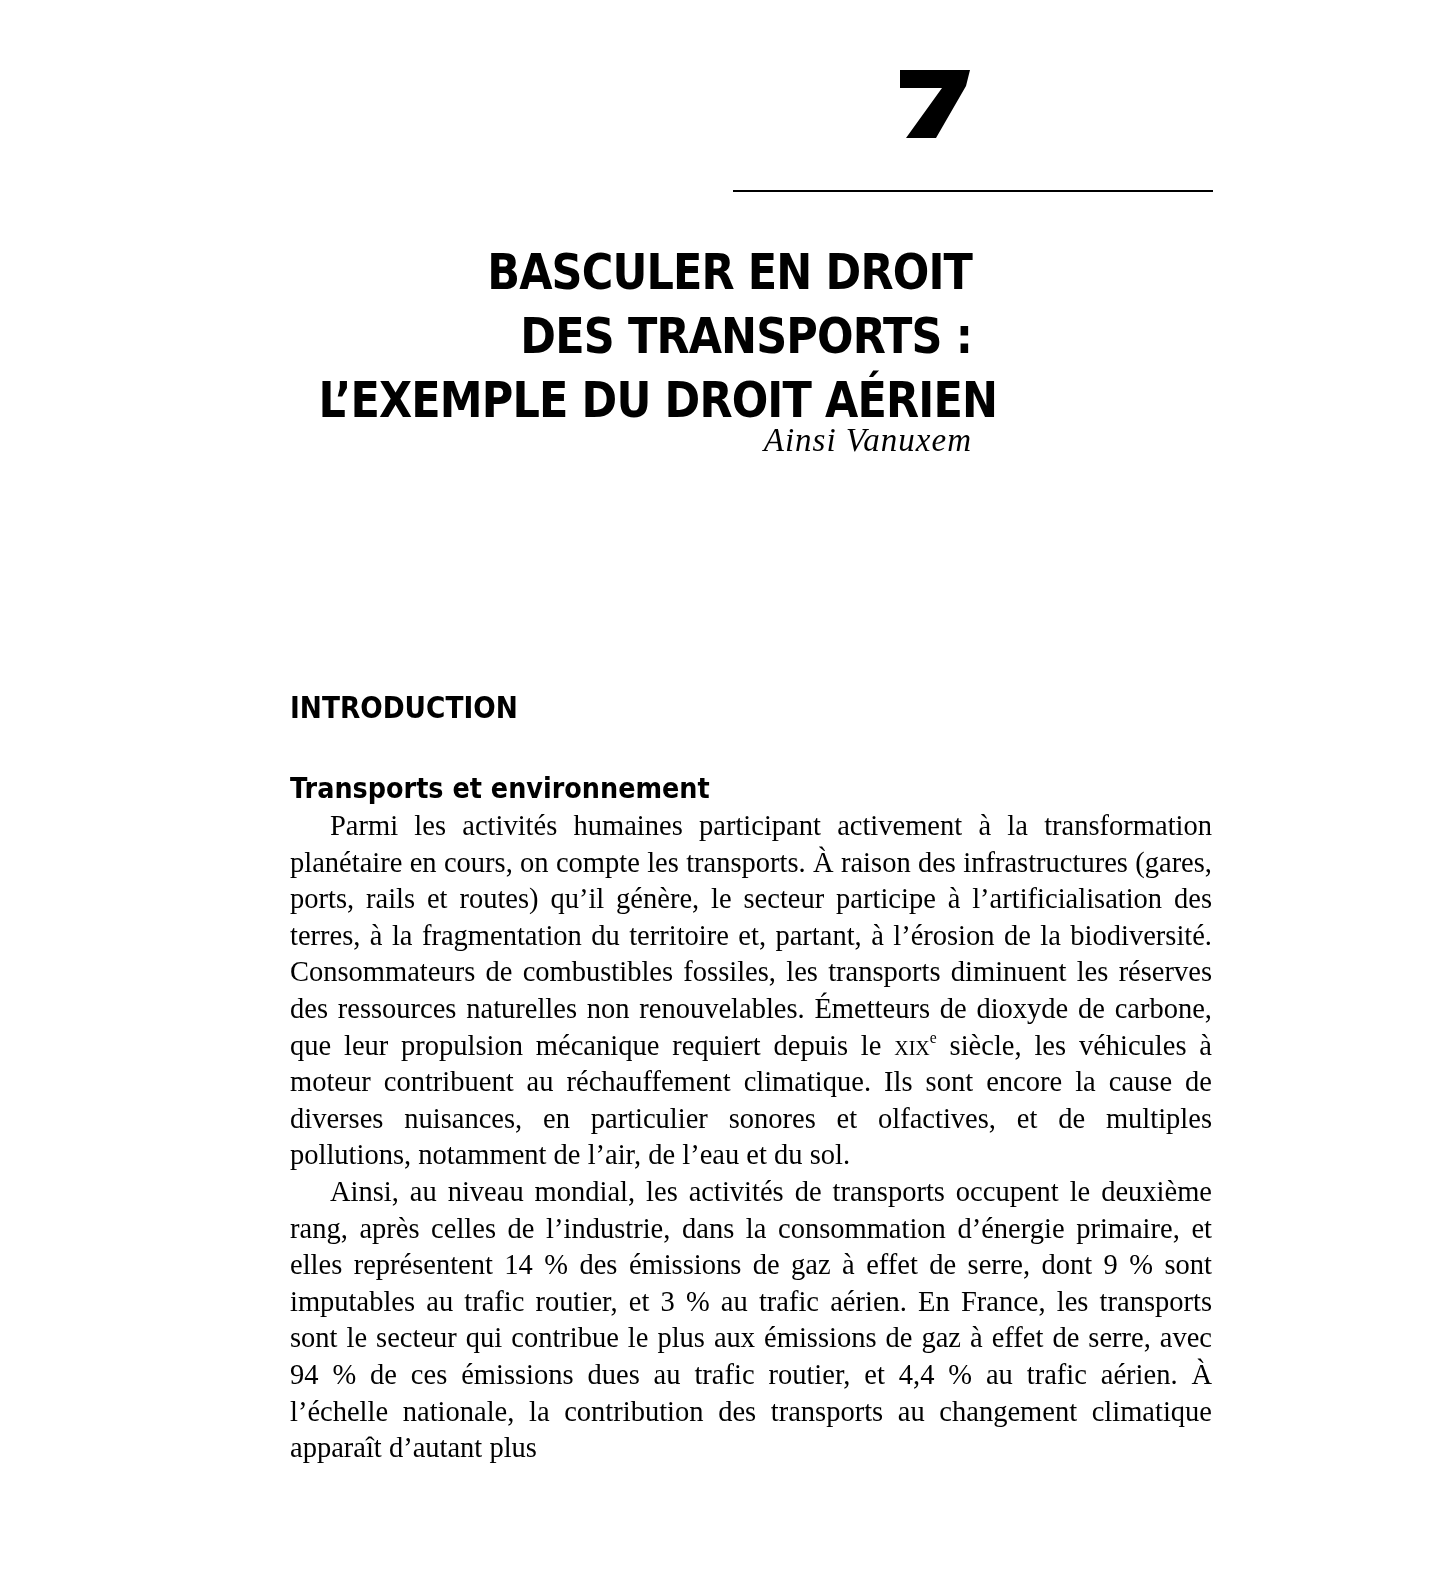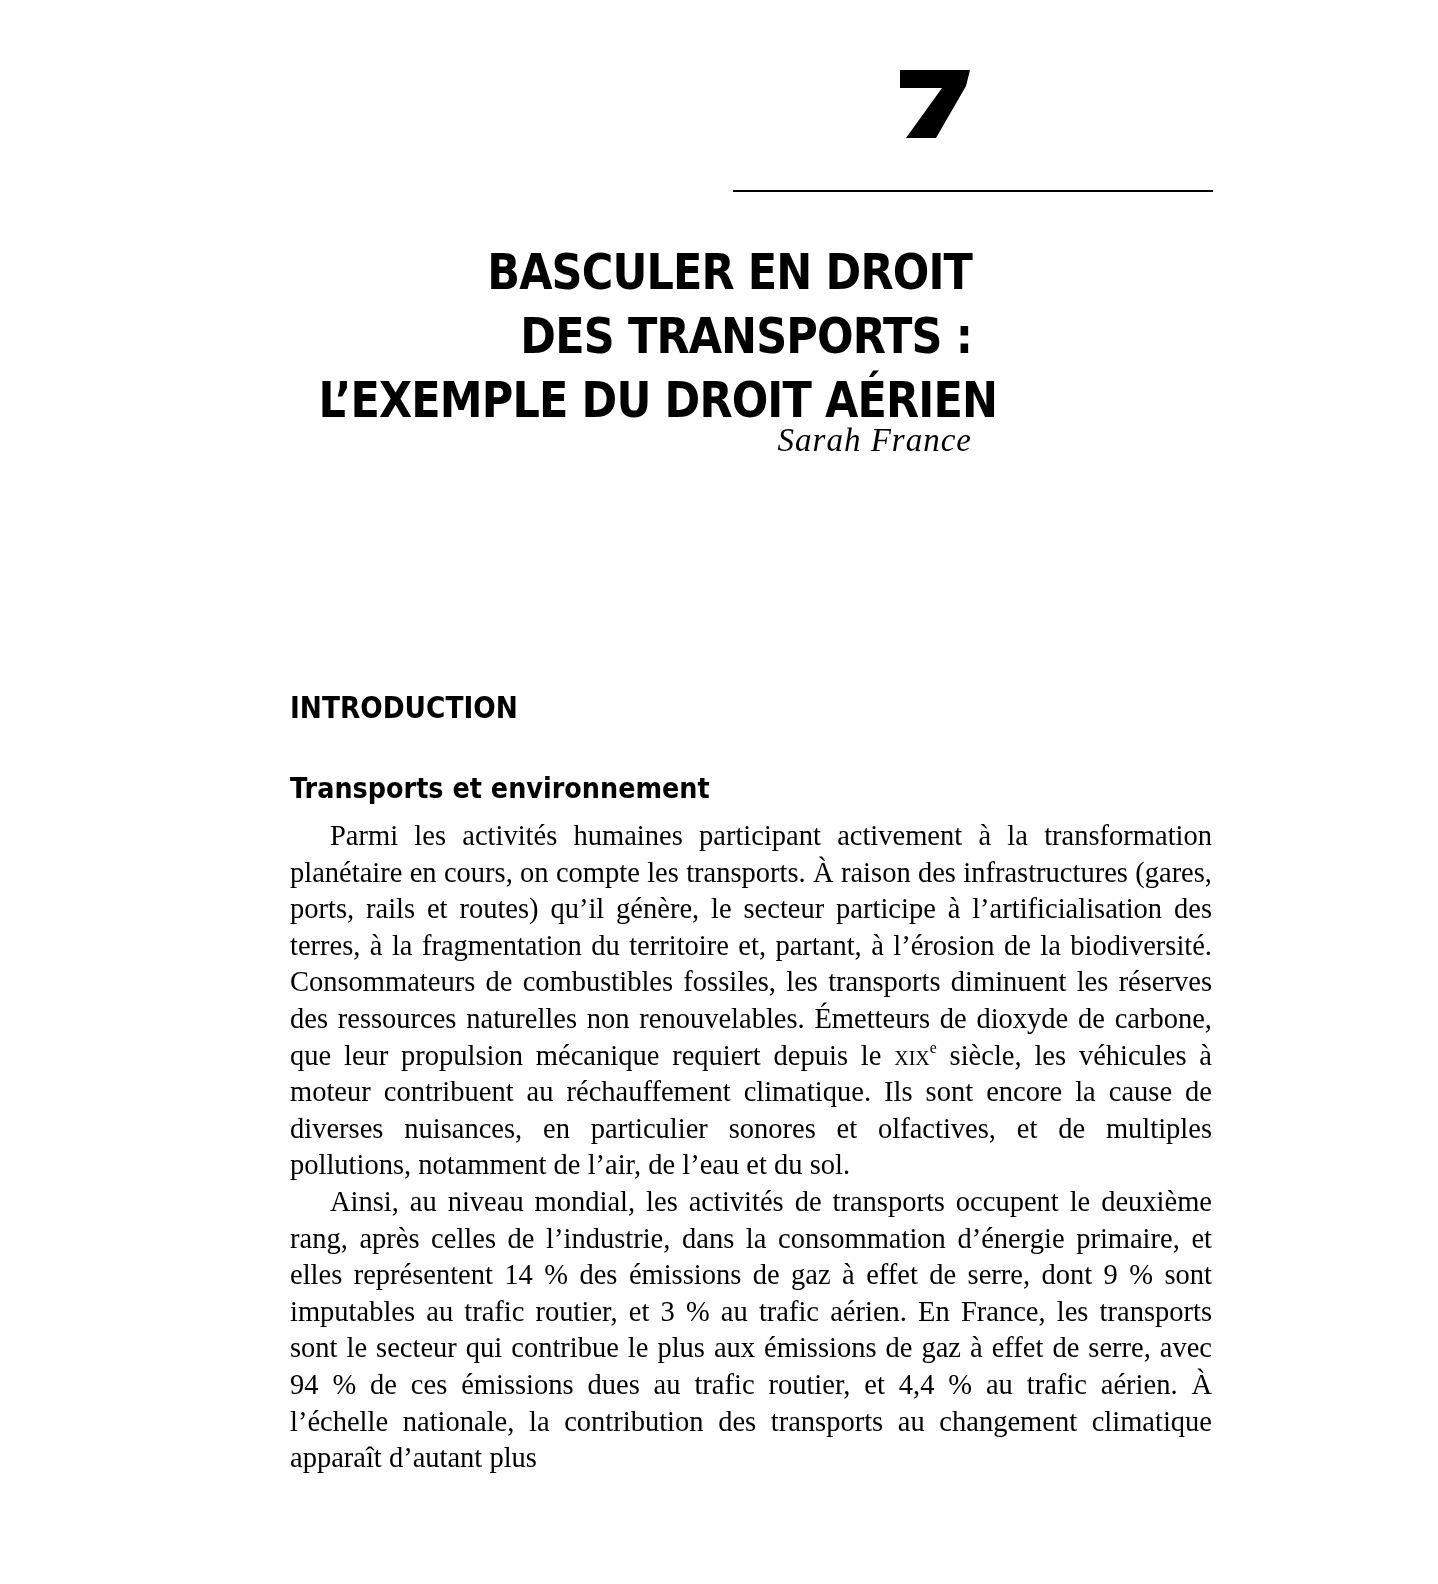--- a/index.html
+++ b/index.html
@@ -80,21 +80,21 @@
       font-family: "DejaVu Sans", sans-serif;
       font-weight: bold;
       font-size: 29px;
       line-height: 40px;
       margin: 40px 0 0 0;
       transform: scaleX(0.88);
       transform-origin: left top;
       white-space: nowrap;
     }
     .body-text {
-      margin-top: 10px;
+      margin-top: 0;
       font-family: "Liberation Serif", serif;
       font-size: 28.5px;
       line-height: 36.6px;
       text-align: justify;
       hyphens: none;
     }
     .body-text p {
       margin: 0;
       text-indent: 40px;
     }
@@ -114,21 +114,21 @@
   </div>
 
   <div class="title-rule"></div>
 
   <h1 class="chapter-title">
     <span class="line">BASCULER EN DROIT</span>
     <span class="line">DES TRANSPORTS :</span>
     <span class="line">L’EXEMPLE DU DROIT AÉRIEN</span>
   </h1>
 
-  <div class="author">Sarah France</div>
+  <div class="author">Ainsi Vanuxem</div>
 
   <div class="content">
     <h2 class="section-heading">INTRODUCTION</h2>
     <h3 class="subsection-heading">Transports et environnement</h3>
 
     <div class="body-text">
       <p><span>Parmi les activités humaines participant activement à la transformation planétaire en cours, on compte les transports. À raison des infrastructures (gares, ports, rails et routes) qu’il génère, le secteur participe à l’artificialisation des terres, à la fragmentation du territoire et, partant, à l’érosion de la biodiversité. Consommateurs de combustibles fossiles, les transports diminuent les réserves des ressources naturelles non renouvelables. Émetteurs de dioxyde de carbone, que leur propulsion mécanique requiert depuis le </span><span class="smallcaps">XIX</span><sup>e</sup><span> siècle, les véhicules à moteur contribuent au réchauffement climatique. Ils sont encore la cause de diverses nuisances, en particulier sonores et olfactives, et de multiples pollutions, notamment de l’air, de l’eau et du sol.</span></p>
       <p>Ainsi, au niveau mondial, les activités de transports occupent le deuxième rang, après celles de l’industrie, dans la consommation d’énergie primaire, et elles représentent 14 % des émissions de gaz à effet de serre, dont 9 % sont imputables au trafic routier, et 3 % au trafic aérien. En France, les transports sont le secteur qui contribue le plus aux émissions de gaz à effet de serre, avec 94 % de ces émissions dues au trafic routier, et 4,4 % au trafic aérien. À l’échelle nationale, la contribution des transports au changement climatique apparaît d’autant plus</p>
     </div>
   </div>

